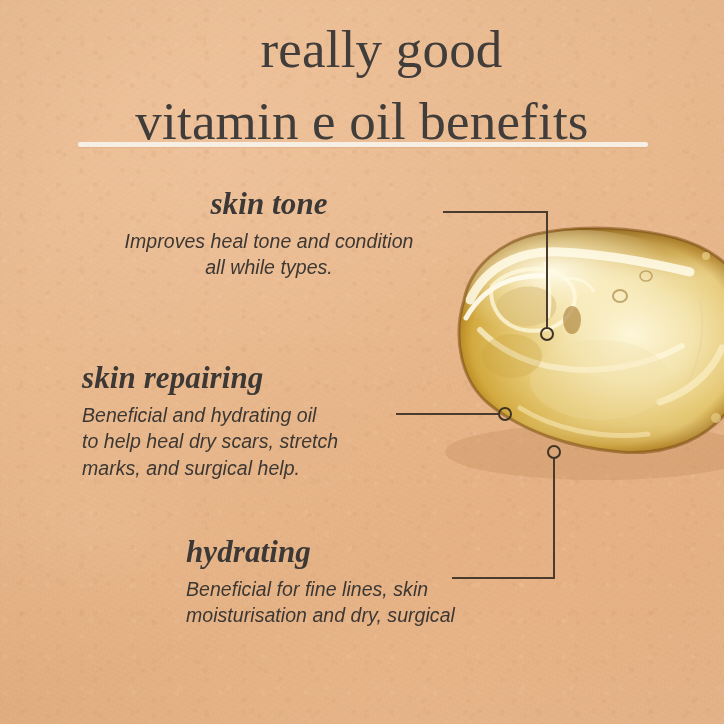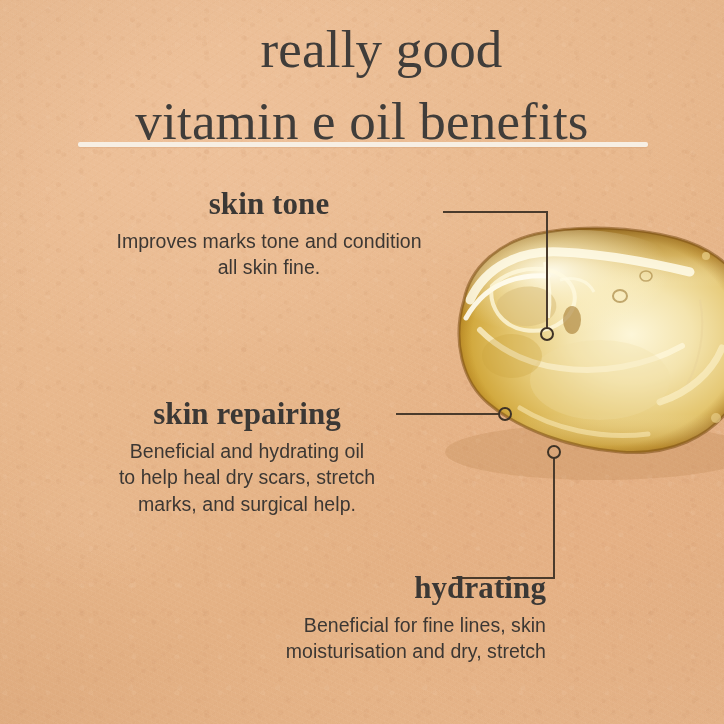--- a/index.html
+++ b/index.html
@@ -82,21 +82,21 @@
     box-shadow:0 1px 1px rgba(150,100,60,.12);
   }
 
   
   .drop-layer{position:absolute;inset:0;z-index:3;pointer-events:none;}
 
   
   .lines{position:absolute;inset:0;z-index:5;pointer-events:none;}
 
   
-  .block{position:absolute;z-index:6;}
+  .block{position:absolute;z-index:6;font-style:italic;}
   .heading{
     font-family:"Liberation Serif", serif;
     font-weight:700;
     font-size:31px;
     color:#3b3835;
     letter-spacing:.1px;
     margin:0 0 7px 0;
     line-height:1.05;
   }
   .body{
@@ -104,22 +104,22 @@
     font-size:19.5px;
     line-height:1.38;
     color:#3c3733;
     margin:0;
     font-weight:400;
     letter-spacing:.05px;
   }
   .body span{display:block;}
 
   #block-tone{left:88px;top:188px;width:362px;text-align:center;}
-  #block-repair{left:82px;top:362px;width:330px;text-align:center;margin-top:36px;}
-  #block-hydrate{left:186px;top:572px;width:360px;text-align:right;}
+  #block-repair{left:82px;top:362px;width:330px;}
+  #block-hydrate{left:186px;top:536px;width:360px;text-align:left;}
 </style>
 </head>
 <body>
 
 <div id="canvas">
 
   <div class="bg-base"></div>
   <div class="bg-tex3"></div>
   <div class="bg-tex1"></div>
   <div class="bg-tex2"></div>
@@ -223,35 +223,35 @@
 
   <div class="title-wrap">
     <div class="title-line title-l1">really good</div>
     <div class="title-line title-l2">vitamin e oil benefits</div>
   </div>
   <div class="title-rule"></div>
 
   <div class="block" id="block-tone">
     <h2 class="heading">skin tone</h2>
     <p class="body">
-      <span>Improves marks tone and condition</span>
-      <span>all skin fine.</span>
+      <span>Improves heal tone and condition</span>
+      <span>all while types.</span>
     </p>
   </div>
 
   <div class="block" id="block-repair">
     <h2 class="heading">skin repairing</h2>
     <p class="body">
       <span>Beneficial and hydrating oil</span>
       <span>to help heal dry scars, stretch</span>
       <span>marks, and surgical help.</span>
     </p>
   </div>
 
   <div class="block" id="block-hydrate">
     <h2 class="heading">hydrating</h2>
     <p class="body">
       <span>Beneficial for fine lines, skin</span>
-      <span>moisturisation and dry, stretch</span>
+      <span>moisturisation and dry, surgical</span>
     </p>
   </div>
 
 </div>
 
 </body></html>

